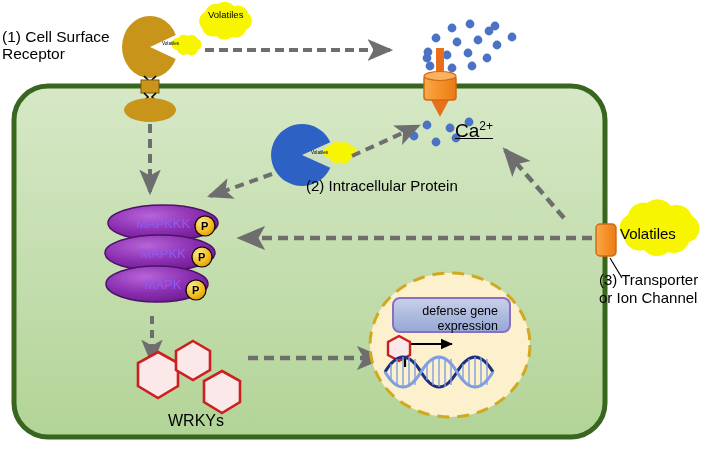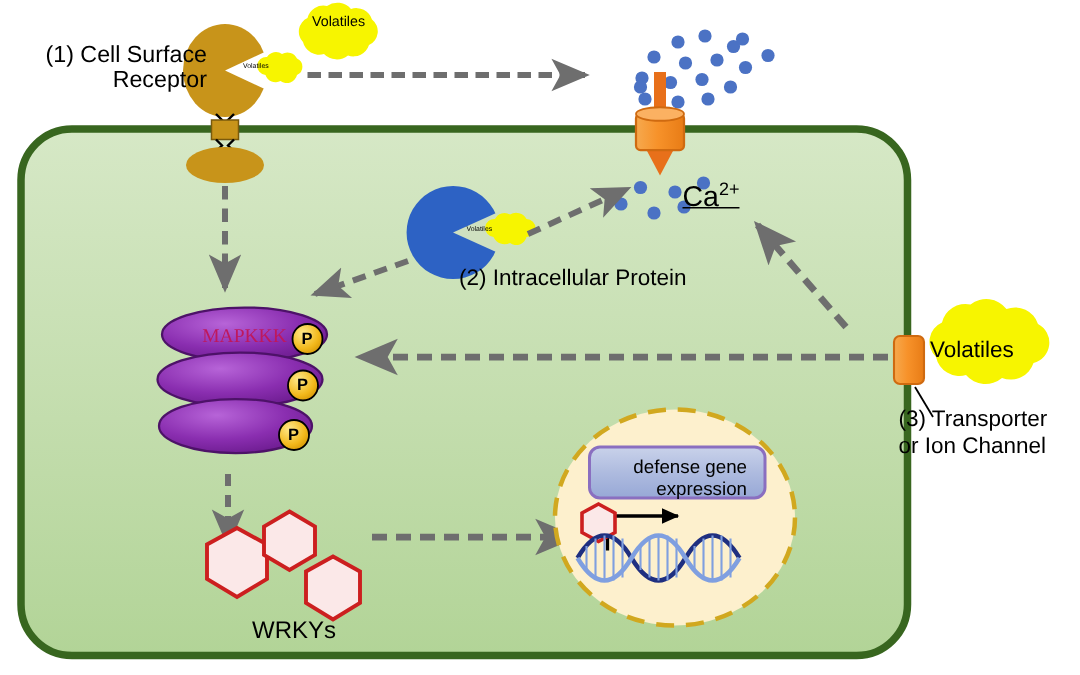--- a/index.html
+++ b/index.html
@@ -6,28 +6,28 @@
   body{
     width:720px;height:450px;
     background:#ffffff;
     font-family:"Liberation Sans", sans-serif;
     overflow:hidden;
     position:relative;
   }
   #stage{position:absolute;left:0;top:0;width:720px;height:450px;}
   svg#scene{position:absolute;left:0;top:0;width:720px;height:450px;}
   .lbl{position:absolute;color:#000;line-height:1.12;white-space:pre;}
-  .lbl-receptor{left:2px;top:28px;width:136px;text-align:right;font-size:15.5px;}
+  .lbl-receptor{left:2px;top:28px;width:136px;text-align:left;font-size:15.5px;}
   .lbl-intracell{left:306px;top:178px;font-size:15px;}
   .lbl-transporter{left:599px;top:271px;font-size:15px;line-height:1.2;}
   .lbl-ca{left:455px;top:120px;font-size:19px;text-decoration:underline;}
   .lbl-ca sup{font-size:12px;}
   .lbl-wrkys{left:168px;top:412px;font-size:16px;}
   .lbl-mapkkk,.lbl-mapkk,.lbl-mapk{
-    position:absolute;color:#be185d;font-size:13px;text-align:center;width:110px;font-family:Liberation Serif, serif;
+    position:absolute;color:#8b5cf6;font-size:13px;text-align:center;width:110px;
   }
   .lbl-mapkkk{left:108px;top:216px;}
   .lbl-mapkk{left:108px;top:246px;}
   .lbl-mapk{left:108px;top:277px;}
   .lbl-p{position:absolute;font-size:11px;font-weight:bold;color:#000;}
   .lbl-defense{
     position:absolute;left:398px;top:304px;width:100px;text-align:right;
     font-size:12.5px;color:#000;line-height:1.2;
   }
   .lbl-vol-big{position:absolute;left:620px;top:225px;font-size:15px;color:#000;}
@@ -237,18 +237,20 @@
 
 <div class="lbl-vol-big">Volatiles</div>
 
 <div class="lbl-vol-top">Volatiles</div>
 
 <div class="lbl-vol-rec">Volatiles</div>
 
 <div class="lbl-vol-intra">Volatiles</div>
 
 <div class="lbl-mapkkk">MAPKKK</div>
+<div class="lbl-mapkk">MAPKK</div>
+<div class="lbl-mapk">MAPK</div>
 
 <div class="lbl-p" style="left:201px;top:220px;">P</div>
 <div class="lbl-p" style="left:198px;top:251px;">P</div>
 <div class="lbl-p" style="left:192px;top:284px;">P</div>
 
 </div>
 
 </body></html>

